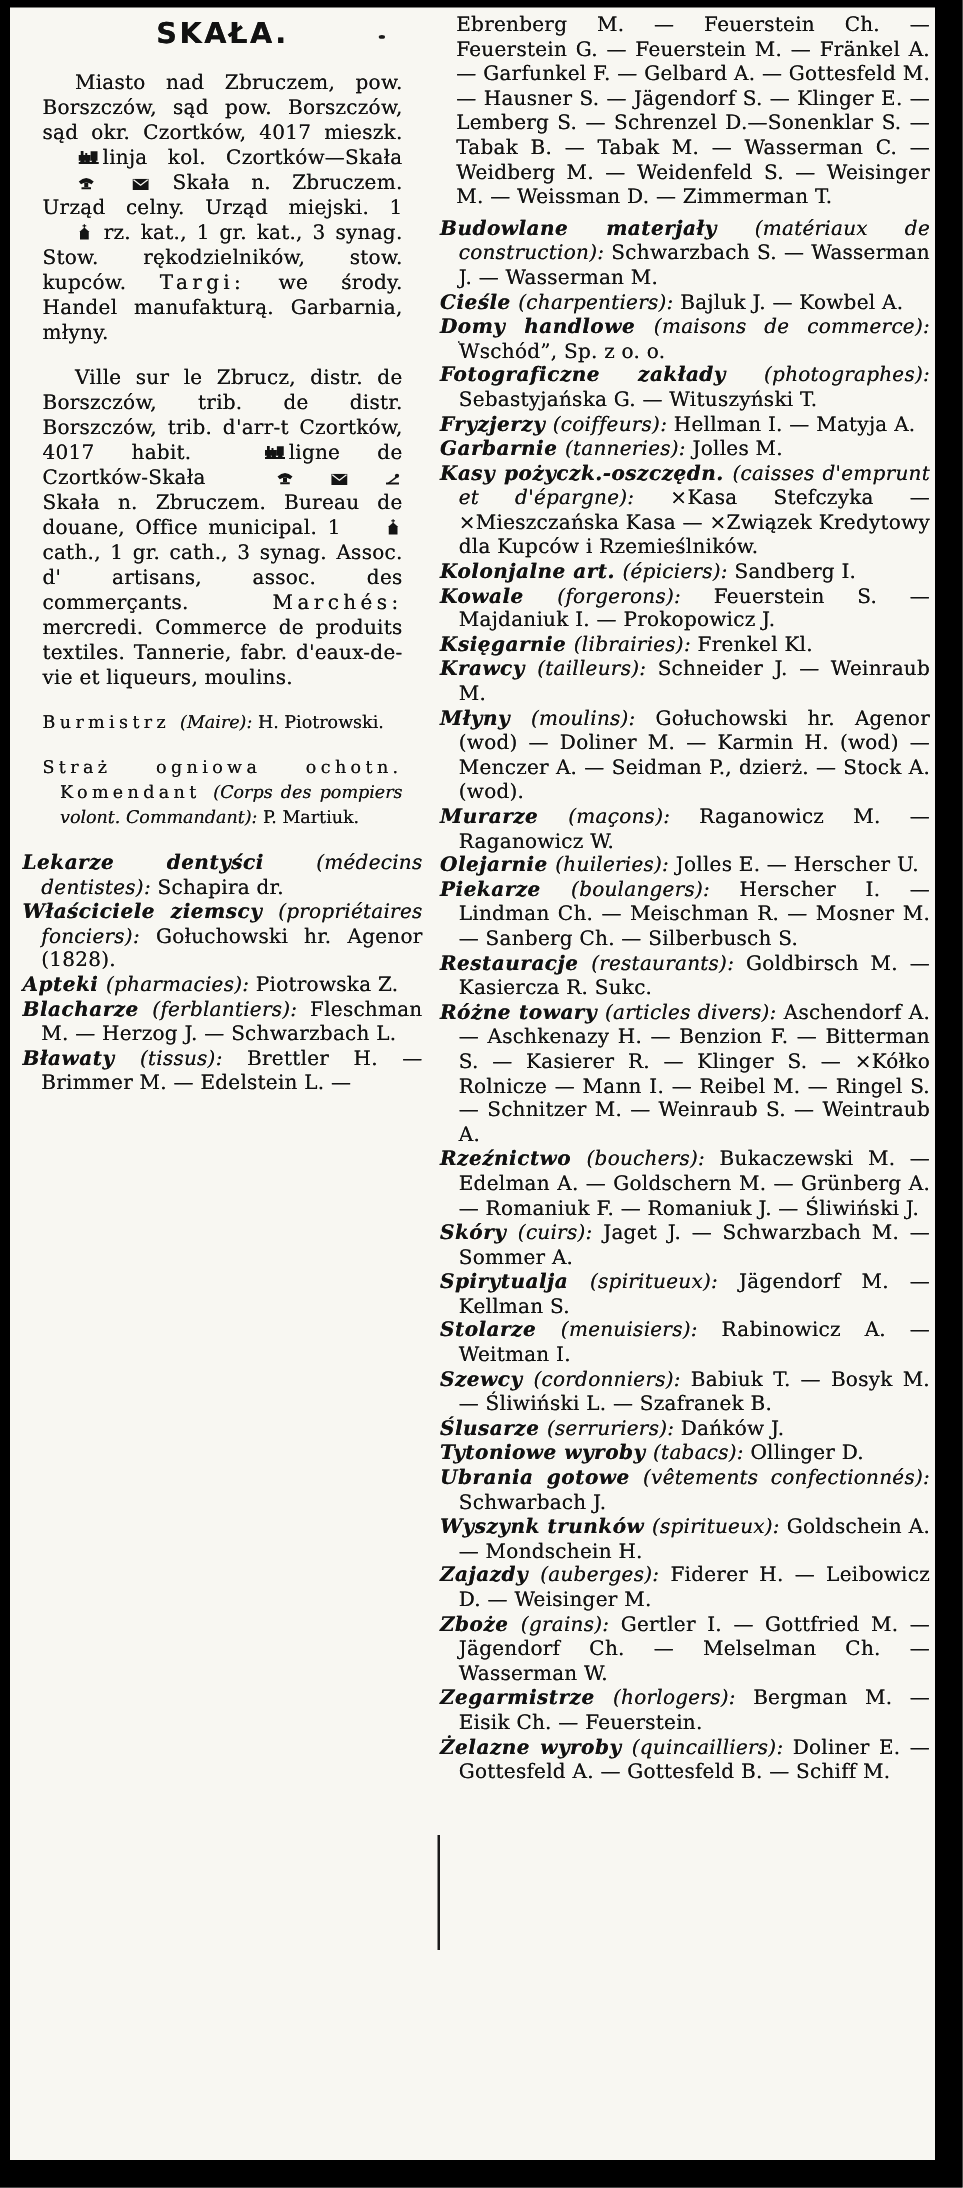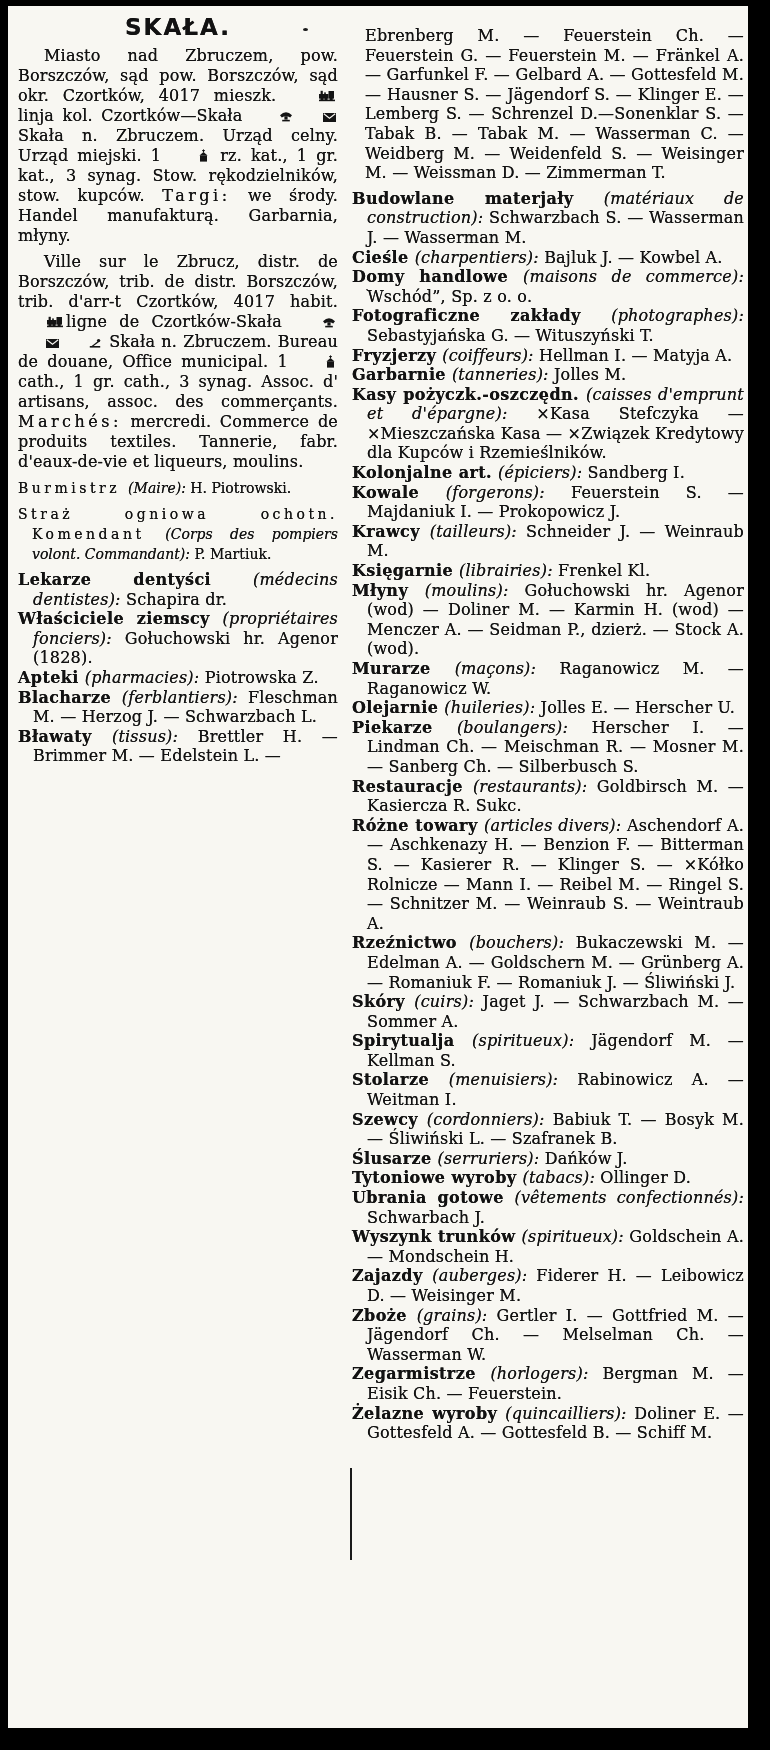--- a/index.html
+++ b/index.html
@@ -2,34 +2,34 @@
 <html><head>
 <meta charset="utf-8">
 <style>
   html,body{margin:0;padding:0;background:#333;}
   .sheet{position:relative;width:770px;height:1750px;background:#000;overflow:hidden;
          font-family:"DejaVu Serif","Liberation Serif",serif;}
   .paper{position:absolute;left:8px;top:6px;width:740px;height:1722px;background:#f8f7f2;
          overflow:hidden;color:#121212;}
   .col{position:absolute;}
   .col-left{left:10px;top:6px;width:320px;}
-  .col-right{left:344px;top:20px;width:392px;}
+  .col-right{left:344px;top:4px;width:392px;}
   h1.title{font-size:23px;font-weight:bold;letter-spacing:2px;text-align:center;
            margin:2px 0 6px 0;font-family:"DejaVu Sans","Liberation Sans",sans-serif;}
-  p{margin:0;}
+  p{margin:16px;}
   .para{font-size:16px;line-height:20px;text-align:justify;letter-spacing:.2px;}
   .para.indent{text-indent:26px;}
   .para + .para{margin-top:6px;}
   .official{font-size:14px;line-height:20px;text-align:justify;margin-top:6px;
             padding-left:14px;text-indent:-14px;}
   .sp{letter-spacing:3.5px;}
   .fr{font-style:italic;}
   .entry{font-size:16px;line-height:19.6px;text-align:justify;letter-spacing:.2px;
          padding-left:15px;text-indent:-15px;margin:0;}
-  .entry .term{font-weight:bold;letter-spacing:.4px;}
+  .entry .term{font-weight:bold;font-style:italic;letter-spacing:.4px;}
   .entries{margin-top:6px;}
   .cont{font-size:16px;line-height:19.6px;text-align:justify;letter-spacing:.2px;
         padding-left:13px;margin:0 0 1px 0;}
   .ic{display:inline-block;vertical-align:-1px;line-height:0;margin:0 2px;}
   .ic svg{display:inline-block;}
   .artifact-vline{position:absolute;width:2px;background:#1a1a1a;}
   .artifact-dot{position:absolute;width:5px;height:3px;background:#1a1a1a;border-radius:50%;}
   
   .paper{text-shadow:0 0 .45px rgba(10,10,10,.85);}
 </style>
@@ -107,22 +107,22 @@
       <div class="entries" id="right-entries">
           <p class="entry"><span class="term">Budowlane materjały </span><span class="fr">(matériaux de construction): </span><span>Schwarzbach S. — Wasserman J. — Wasserman M.</span></p>
           <p class="entry"><span class="term">Cieśle </span><span class="fr">(charpentiers): </span><span>Bajluk J. — Kowbel A.</span></p>
           <p class="entry"><span class="term">Domy handlowe </span><span class="fr">(maisons de commerce): </span><span>ׄWschód”, Sp. z o. o.</span></p>
           <p class="entry"><span class="term">Fotograficzne zakłady </span><span class="fr">(photographes): </span><span>Sebastyjańska G. — Wituszyński T.</span></p>
           <p class="entry"><span class="term">Fryzjerzy </span><span class="fr">(coiffeurs): </span><span>Hellman I. — Matyja A.</span></p>
           <p class="entry"><span class="term">Garbarnie </span><span class="fr">(tanneries): </span><span>Jolles M.</span></p>
           <p class="entry"><span class="term">Kasy pożyczk.-oszczędn. </span><span class="fr">(caisses d'emprunt et d'épargne): </span><span>×Kasa Stefczyka — ×Mieszczańska Kasa — ×Związek Kredytowy dla Kupców i Rzemieślników.</span></p>
           <p class="entry"><span class="term">Kolonjalne art. </span><span class="fr">(épiciers): </span><span>Sandberg I.</span></p>
           <p class="entry"><span class="term">Kowale </span><span class="fr">(forgerons): </span><span>Feuerstein S. — Majdaniuk I. — Prokopowicz J.</span></p>
+          <p class="entry"><span class="term">Księgarnie </span><span class="fr">(librairies): </span><span>Frenkel Kl.</span></p>
           <p class="entry"><span class="term">Krawcy </span><span class="fr">(tailleurs): </span><span>Schneider J. — Weinraub M.</span></p>
-          <p class="entry"><span class="term">Księgarnie </span><span class="fr">(librairies): </span><span>Frenkel Kl.</span></p>
           <p class="entry"><span class="term">Młyny </span><span class="fr">(moulins): </span><span>Gołuchowski hr. Agenor (wod) — Doliner M. — Karmin H. (wod) — Menczer A. — Seidman P., dzierż. — Stock A. (wod).</span></p>
           <p class="entry"><span class="term">Murarze </span><span class="fr">(maçons): </span><span>Raganowicz M. — Raganowicz W.</span></p>
           <p class="entry"><span class="term">Olejarnie </span><span class="fr">(huileries): </span><span>Jolles E. — Herscher U.</span></p>
           <p class="entry"><span class="term">Piekarze </span><span class="fr">(boulangers): </span><span>Herscher I. — Lindman Ch. — Meischman R. — Mosner M. — Sanberg Ch. — Silberbusch S.</span></p>
           <p class="entry"><span class="term">Restauracje </span><span class="fr">(restaurants): </span><span>Goldbirsch M. — Kasiercza R. Sukc.</span></p>
           <p class="entry"><span class="term">Różne towary </span><span class="fr">(articles divers): </span><span>Aschendorf A. — Aschkenazy H. — Benzion F. — Bitterman S. — Kasierer R. — Klinger S. — ×Kółko Rolnicze — Mann I. — Reibel M. — Ringel S. — Schnitzer M. — Weinraub S. — Weintraub A.</span></p>
           <p class="entry"><span class="term">Rzeźnictwo </span><span class="fr">(bouchers): </span><span>Bukaczewski M. — Edelman A. — Goldschern M. — Grünberg A. — Romaniuk F. — Romaniuk J. — Śliwiński J.</span></p>
           <p class="entry"><span class="term">Skóry </span><span class="fr">(cuirs): </span><span>Jaget J. — Schwarzbach M. — Sommer A.</span></p>
           <p class="entry"><span class="term">Spirytualja </span><span class="fr">(spiritueux): </span><span>Jägendorf M. — Kellman S.</span></p>
           <p class="entry"><span class="term">Stolarze </span><span class="fr">(menuisiers): </span><span>Rabinowicz A. — Weitman I.</span></p>

